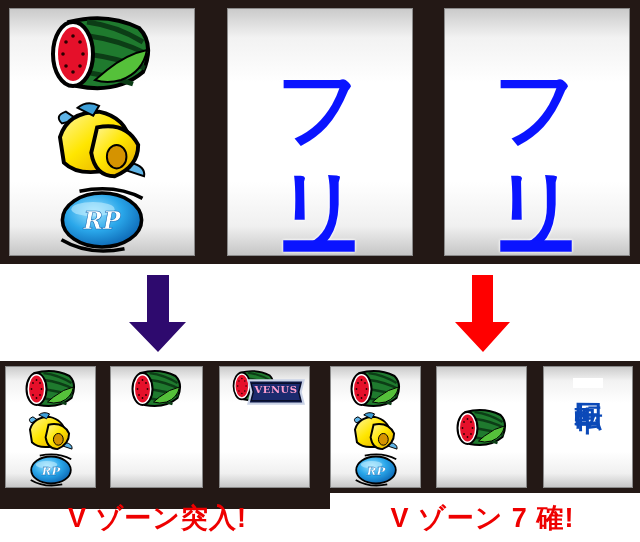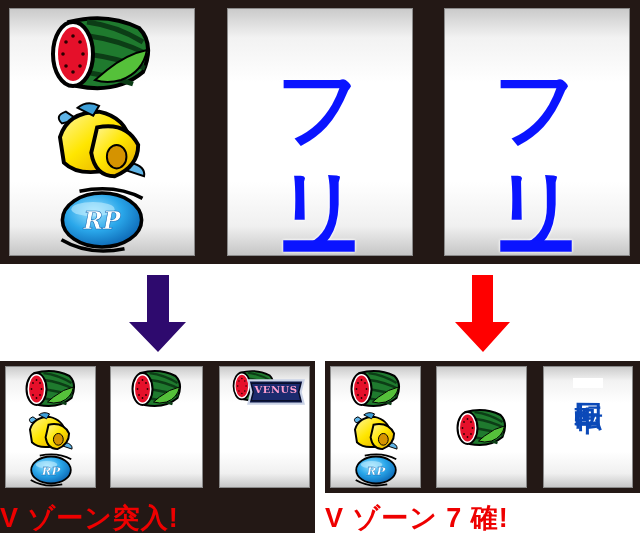--- a/index.html
+++ b/index.html
@@ -7,21 +7,21 @@
   .frame{position:absolute;background:#231815;}
   .reel{position:absolute;background:linear-gradient(to bottom,#c9c9c9 0%,#f2f2f2 12%,#ffffff 30%,#ffffff 70%,#f0f0f0 88%,#c4c4c4 100%);box-shadow:inset 0 0 0 1px #8a8a8a;}
   .sym{position:absolute;left:50%;transform:translateX(-50%);}
   .free-text{position:absolute;left:50%;transform:translateX(-50%);writing-mode:vertical-rl;text-orientation:upright;
     color:#0a14ff;font-weight:bold;font-size:84px;line-height:1;letter-spacing:-6px;
     font-family:"DejaVu Sans",sans-serif;-webkit-text-stroke:0;text-shadow:0 0 3px #fff,0 0 3px #fff;}
   .spin-text{position:absolute;left:50%;transform:translateX(-50%);writing-mode:vertical-rl;text-orientation:upright;
     font-weight:bold;font-size:28px;line-height:1;letter-spacing:2px;color:#0b49b8;background:#fff;padding:2px 1px;
     font-family:"DejaVu Sans",sans-serif;}
   .caption{position:absolute;top:502px;color:#ee0000;font-weight:bold;font-size:27px;line-height:32px;
-    font-family:"Liberation Sans",sans-serif;text-align:left;letter-spacing:1px;}
+    font-family:"Liberation Sans",sans-serif;text-align:center;letter-spacing:1px;}
   svg{display:block;}
 </style>
 </head>
 <body>
 
 <svg width="0" height="0" style="position:absolute">
   <defs>
     <linearGradient id="bellG" x1="0" y1="0" x2="1" y2="1">
       <stop offset="0" stop-color="#fff6a0"></stop>
         <stop offset="0.45" stop-color="#ffe600"></stop>
@@ -94,21 +94,21 @@
   </div>
 </div>
 
 <svg style="position:absolute;left:129px;top:275px;" width="58" height="78" viewBox="0 0 58 78">
   <polygon points="18,0 40,0 40,47 57,47 29,77 0,47 18,47" fill="#2e0a6e"></polygon>
 </svg>
 <svg style="position:absolute;left:455px;top:275px;" width="56" height="78" viewBox="0 0 56 78">
   <polygon points="17,0 38,0 38,47 55,47 28,77 0,47 17,47" fill="#ff0000"></polygon>
 </svg>
 
-<div class="frame" style="left:0;top:361px;width:315px;height:172px;">
+<div class="frame" style="left:0;top:361px;width:315px;height:148px;padding-left:15px;">
   <div class="reel" style="left:5px;top:5px;width:91px;height:122px;">
     <svg class="sym" style="top:3px;width:56px;height:40px;">
         <use href="#melon"></use>
       </svg>
     <svg class="sym" style="top:44px;width:56px;height:44px;">
         <use href="#bell"></use>
       </svg>
     <svg class="sym" style="top:86px;width:56px;height:36px;">
         <use href="#rp"></use>
       </svg>

